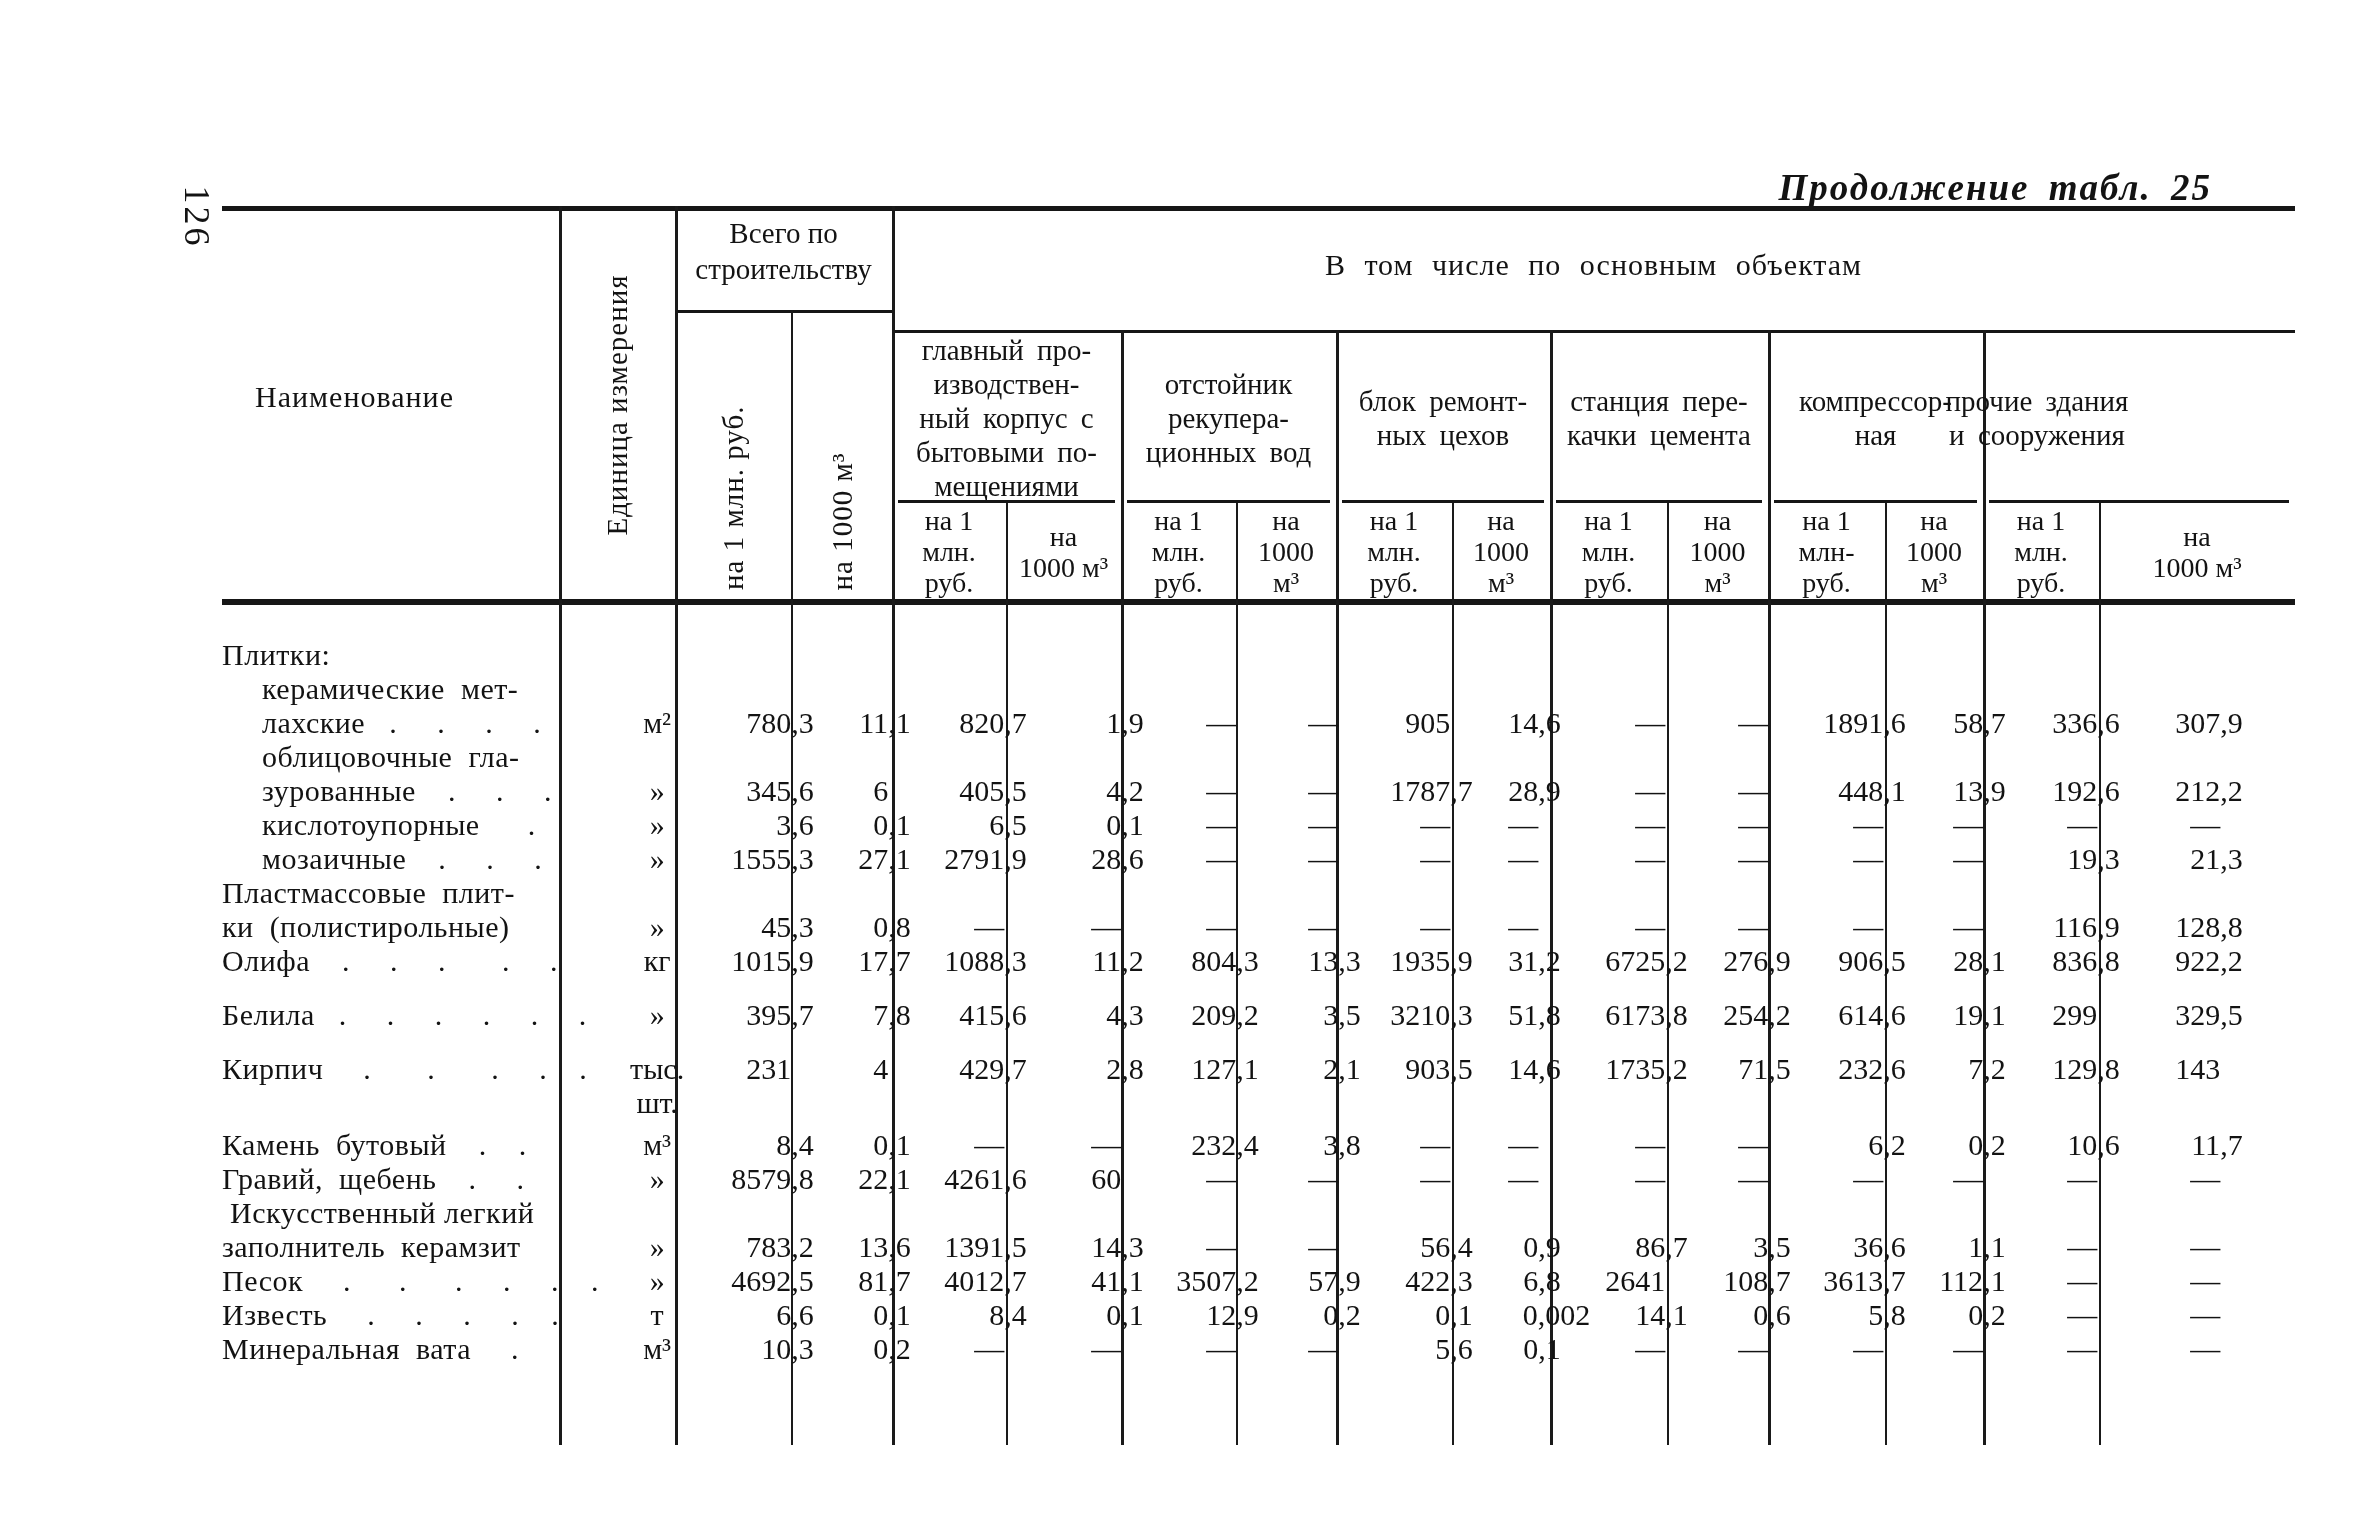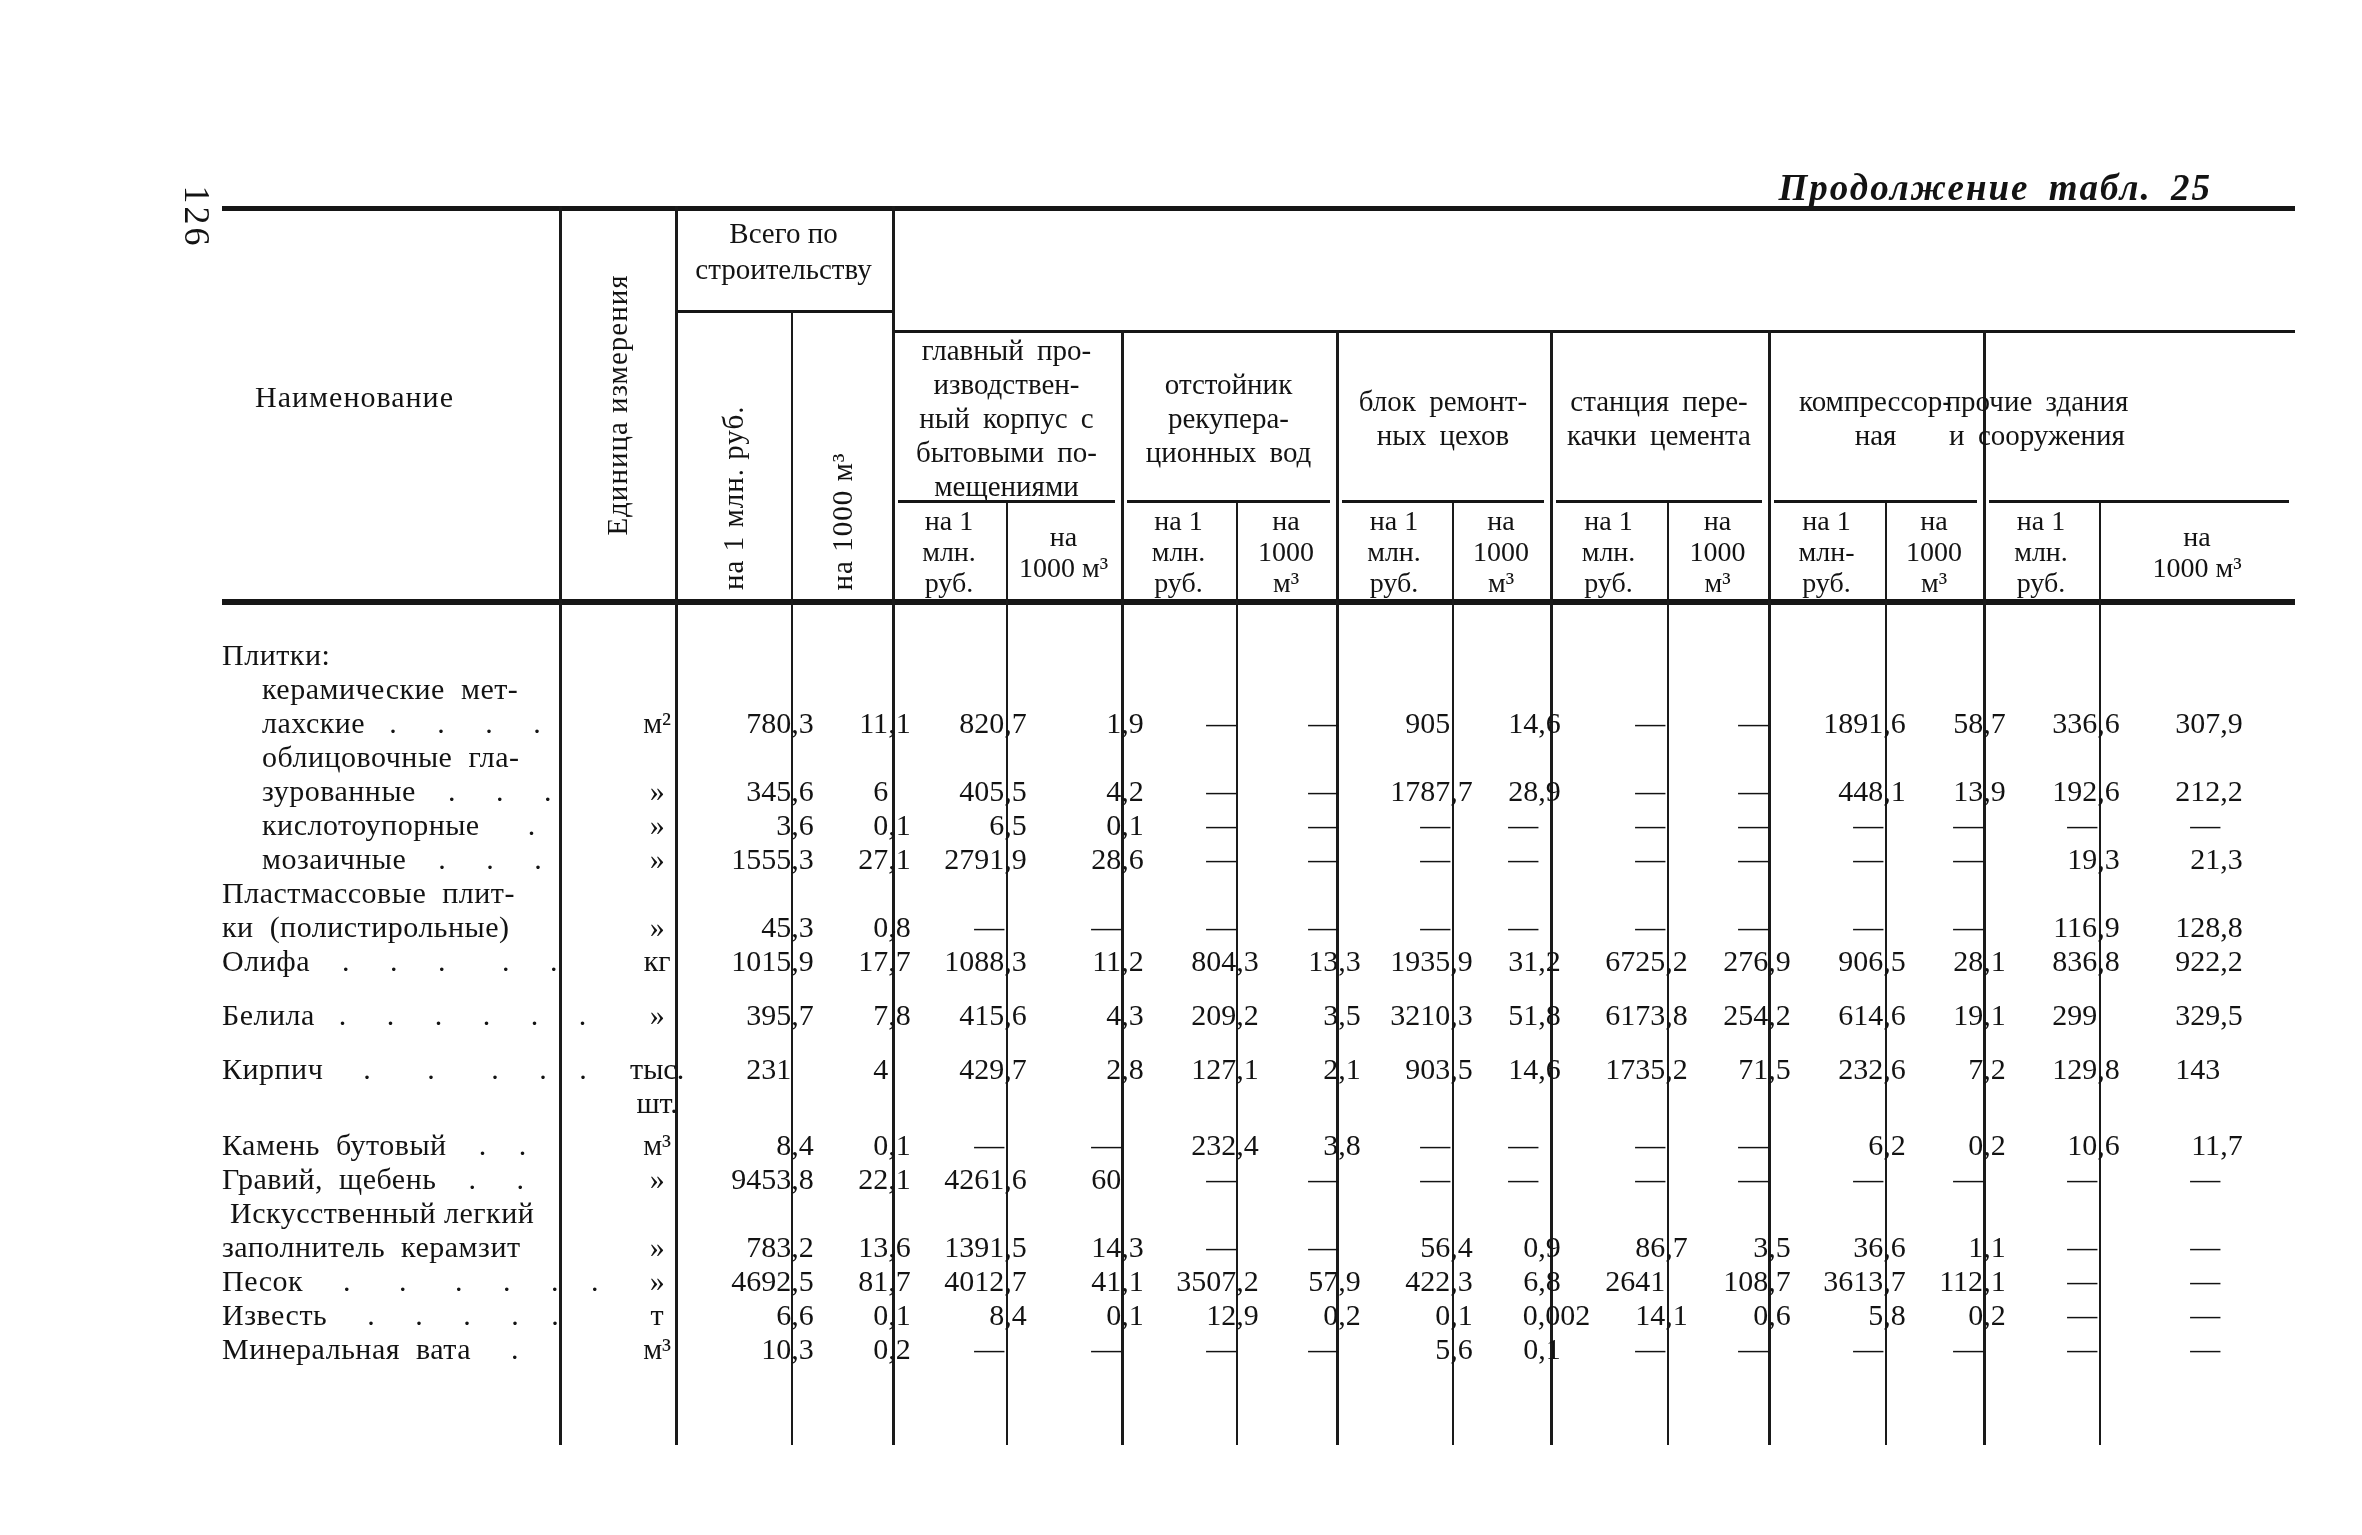--- a/index.html
+++ b/index.html
@@ -70,20 +70,21 @@
   <div class="hline" style="left:892px;top:330px;width:1403px;height:3px;"></div>
 
   <div class="h-name">Наименование</div>
   <div class="h-unit">Единица измерения</div>
   <div class="h-total">
     <div>Всего по</div>
     <div>строительству</div>
   </div>
   <div class="rot-sub rot-rub">на 1 млн. руб.</div>
   <div class="rot-sub rot-m3">на 1000 м³</div>
+  <div class="h-including">В том числе по основным объектам</div>
 
   <div id="gen-header">
       <div class="vline" style="left: 559px; top: 206px; height: 1239px;"></div>
       <div class="vline" style="left: 675px; top: 206px; height: 1239px;"></div>
       <div class="vline thin" style="left: 791px; top: 310px; height: 1135px;"></div>
       <div class="vline" style="left: 892px; top: 206px; height: 1239px;"></div>
       <div class="vline thin" style="left: 1006px; top: 500px; height: 945px;"></div>
       <div class="vline" style="left: 1121px; top: 330px; height: 1115px;"></div>
       <div class="vline thin" style="left: 1236px; top: 500px; height: 945px;"></div>
       <div class="vline" style="left: 1336px; top: 330px; height: 1115px;"></div>
@@ -1062,21 +1063,21 @@
         </tr>
         <tr class="">
           <td class="lab" style="height: 34px;">
             <div class="i0">Гравий,  щебень    .     .</div>
           </td>
           <td class="unit">
             <div>»</div>
           </td>
           <td class="val">
             <div class="num" style="--fw: 40px;">
-              <span class="i">9453</span>
+              <span class="i">8579</span>
               <span class="f">,8</span>
             </div>
           </td>
           <td class="val">
             <div class="num" style="--fw: 44px;">
               <span class="i">22</span>
               <span class="f">,1</span>
             </div>
           </td>
           <td class="val">

